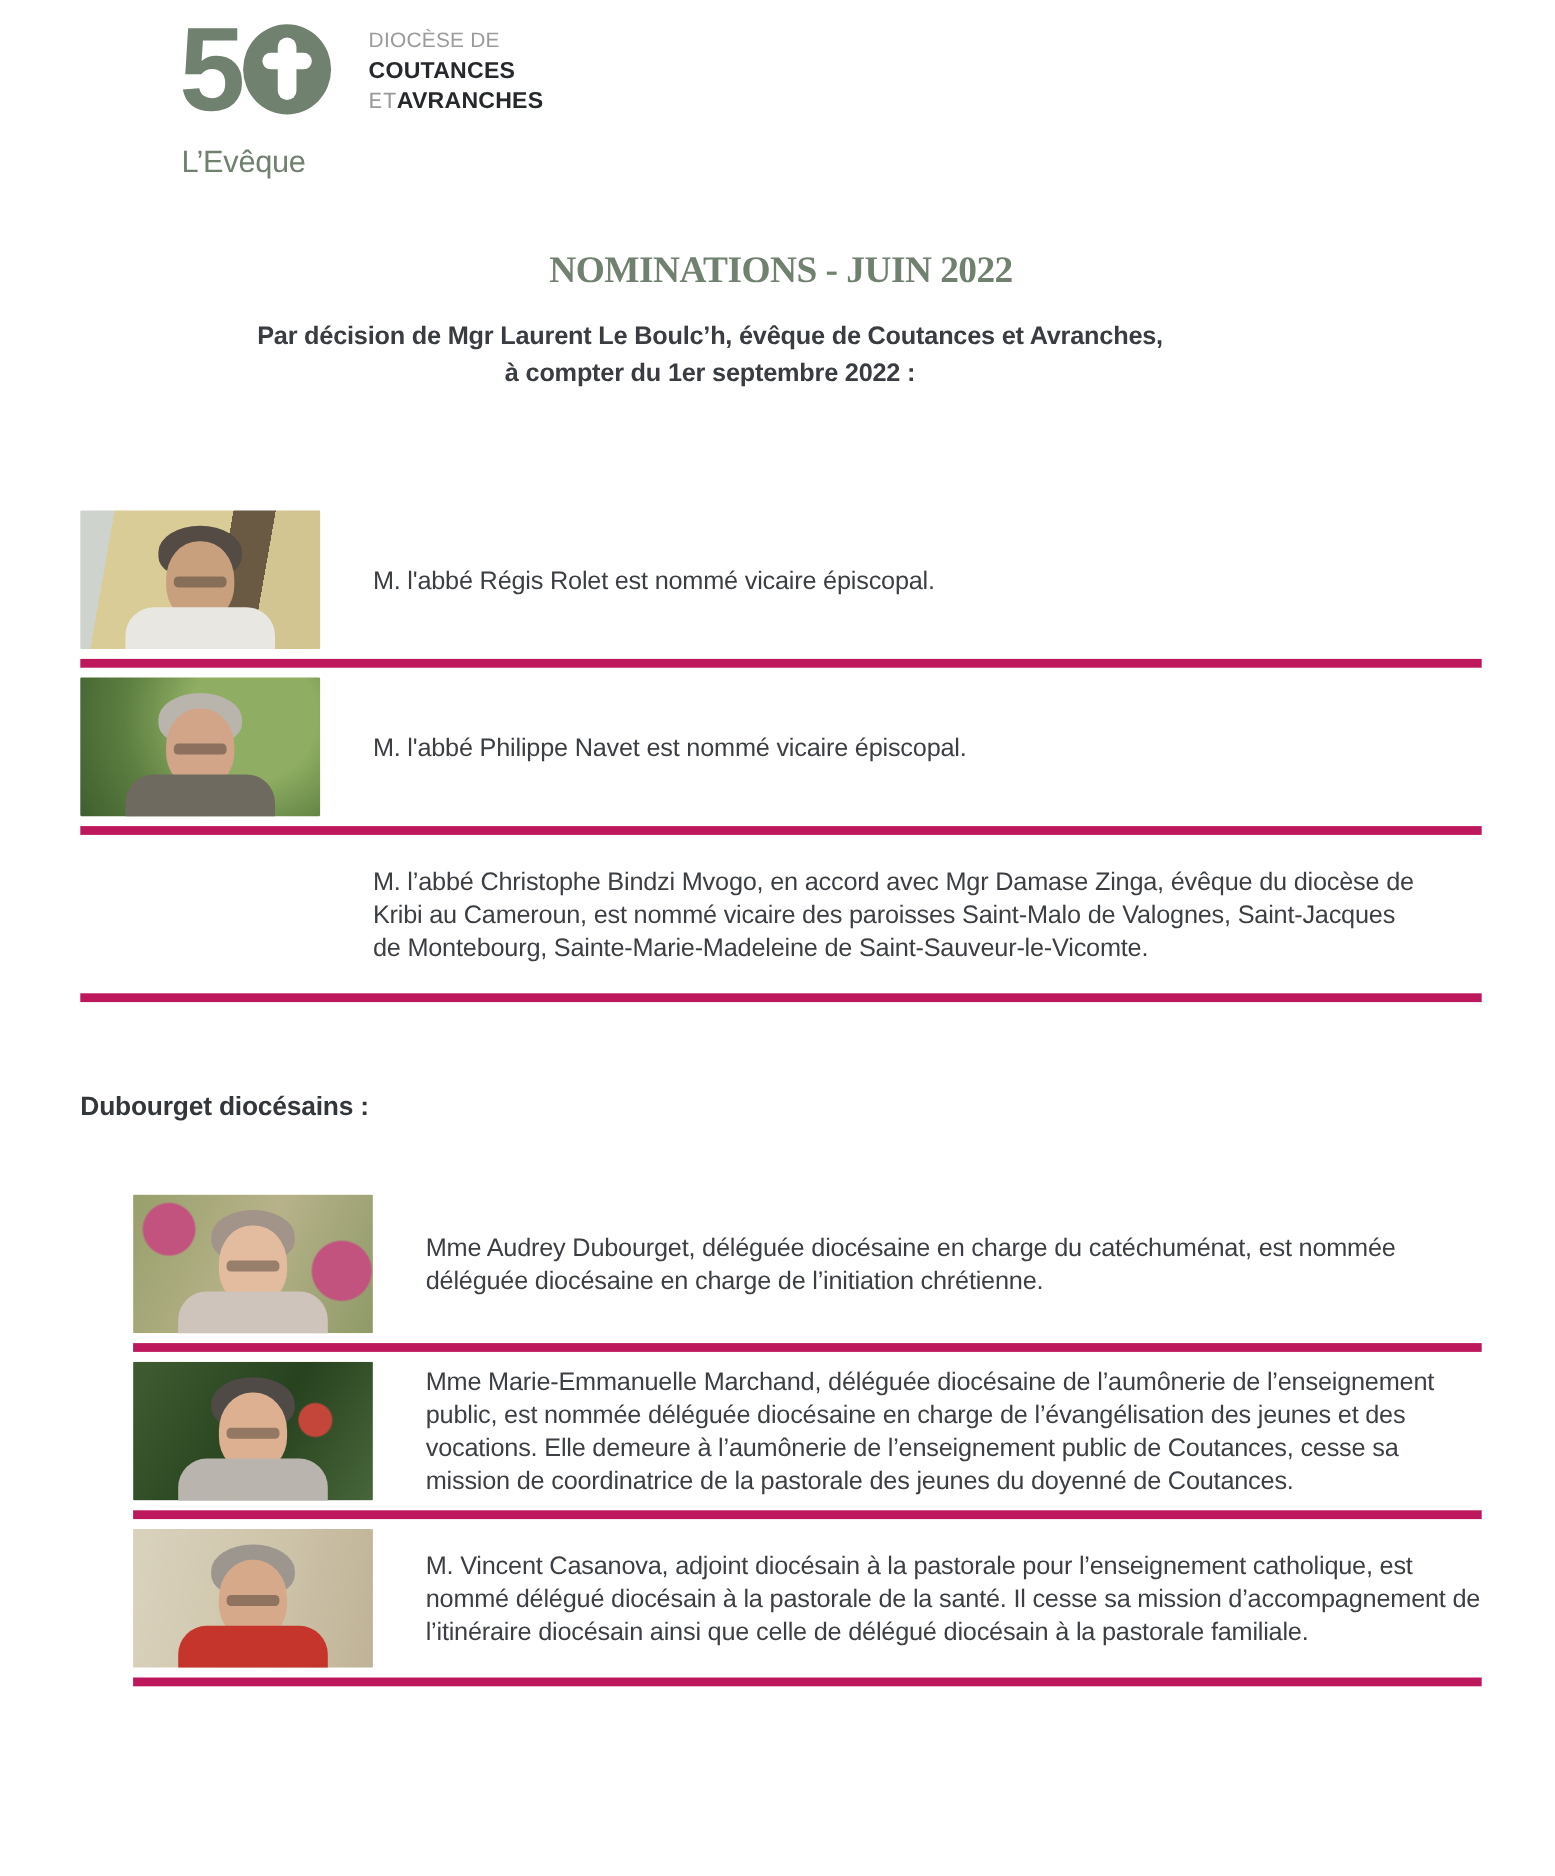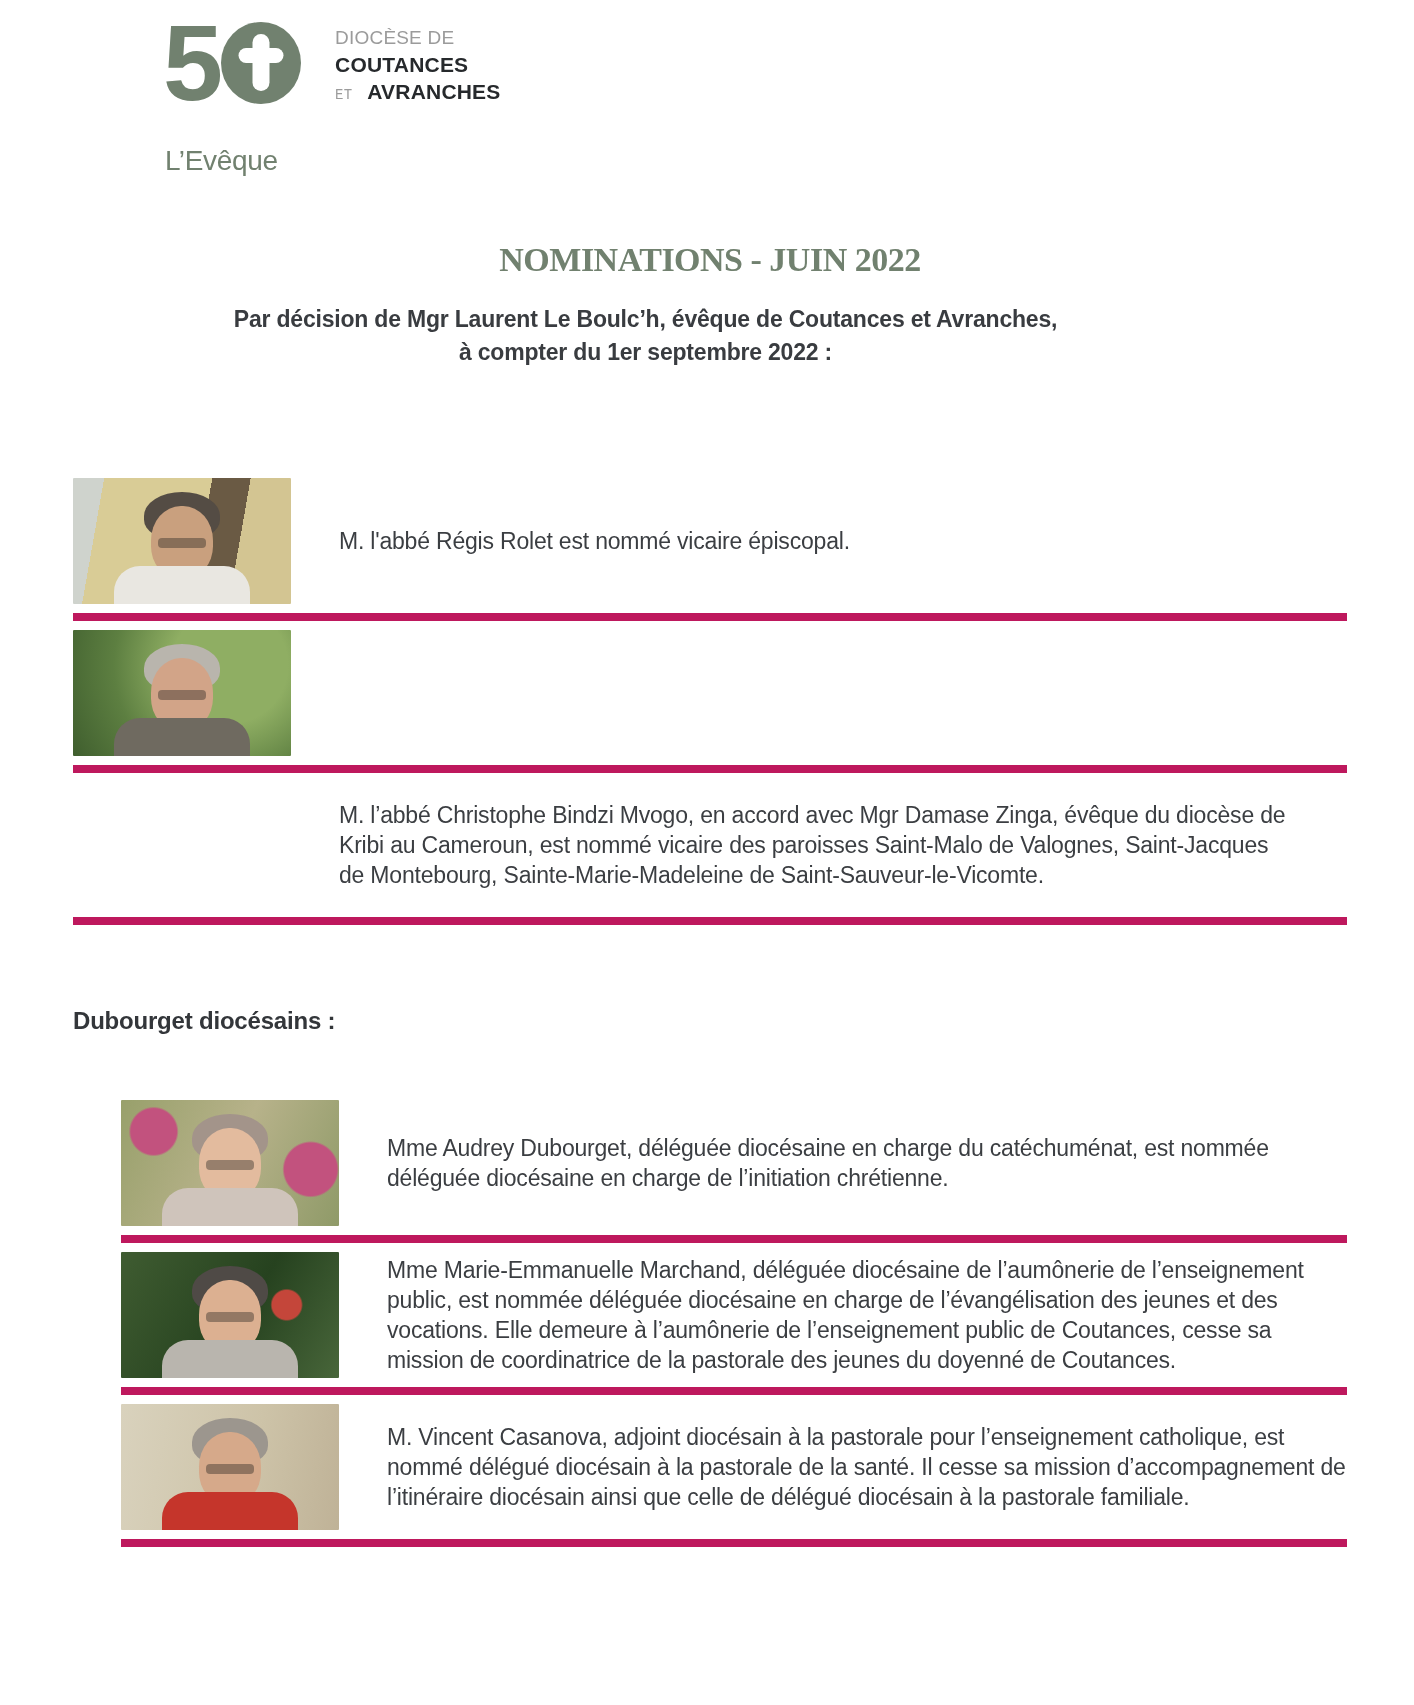--- a/index.html
+++ b/index.html
@@ -29,23 +29,23 @@
     width:17px;height:57px;background:#ffffff;border-radius:9px;
   }
   .logo-cross-h{
     position:absolute;left:50%;top:26px;transform:translateX(-50%);
     width:45px;height:15px;background:#ffffff;border-radius:8px;
   }
   .logo-text{margin-left:34px;margin-top:2px;}
   .logo-text .lt{line-height:27px;letter-spacing:0.2px;}
   .lt-light{color:#9b9b9b;font-size:19px;}
   .lt-dark{color:#26292c;font-size:21px;font-weight:bold;}
-  .lt3 .lt-light{font-size:14px;margin-right:15px;font-family:Liberation Mono, monospace;}
+  .lt3 .lt-light{font-size:21px;margin-right:0;font-family:Liberation Mono, monospace;}
   .role{
-    margin-top:36px;margin-left:2px;
+    margin-top:24px;margin-left:2px;
     font-size:28px;color:#71816f;letter-spacing:-0.3px;
   }
 
   
   .title{
     margin:64px 0 0 0;text-align:center;
     font-size:34px;font-weight:bold;color:#71816f;letter-spacing:-0.5px;font-family:Liberation Serif, serif;
   }
   .intro{
     width:1145px;margin-top:24px;text-align:center;
@@ -155,20 +155,21 @@
       </div>
       <p class="row-text">M. l'abbé Régis Rolet est nommé vicaire épiscopal.</p>
     </div>
 
     <div class="row">
       <div class="photo p2" title="Photo de l'abbé Philippe Navet, homme souriant à barbe grise et lunettes, devant de la verdure">
         <div class="ph-hair"></div>
         <div class="ph-face"></div>
         <div class="ph-body"></div>
       </div>
+      <p class="row-text">M. l'abbé Philippe Navet est nommé vicaire épiscopal.</p>
     </div>
 
 
     <div class="row">
       <div class="photo-spacer"></div>
       <p class="row-text">M. l’abbé Christophe Bindzi Mvogo, en accord avec Mgr Damase Zinga, évêque du diocèse de Kribi au Cameroun, est nommé vicaire des paroisses Saint-Malo de Valognes, Saint-Jacques de Montebourg, Sainte-Marie-Madeleine de Saint-Sauveur-le-Vicomte.</p>
     </div>
 
   </section>
 

